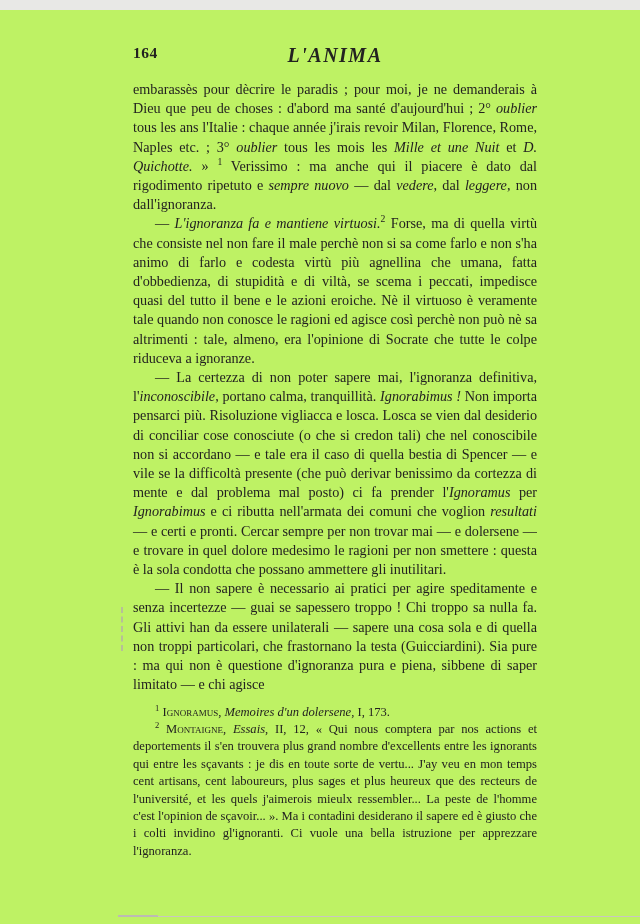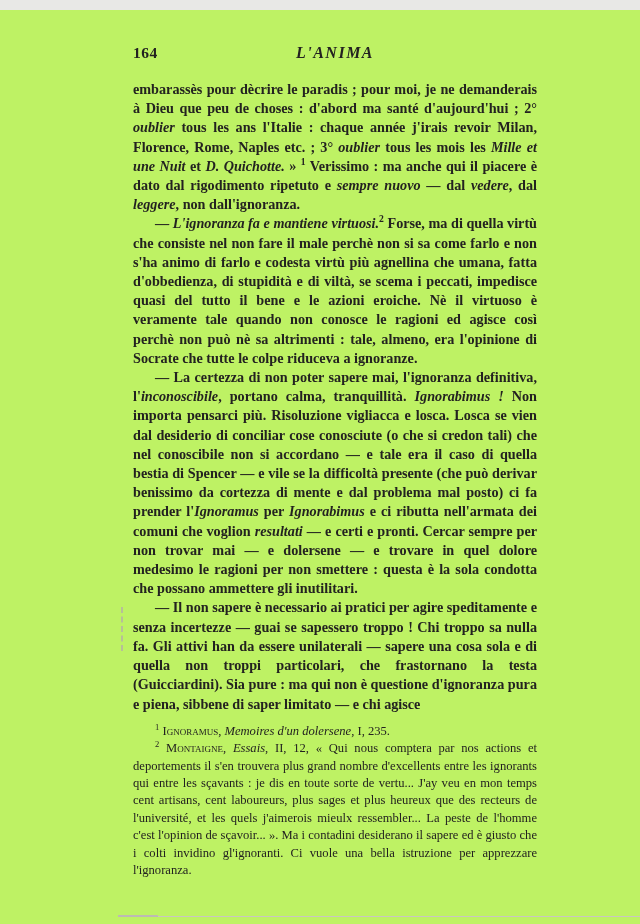--- a/index.html
+++ b/index.html
@@ -10,24 +10,24 @@
     background:#bef264;
     font-family:"Liberation Serif", serif;
     color:#232220;
     overflow:hidden;
   }
   .text-block{position:absolute;left:133px;top:34px;width:404px;}
   .header{position:relative;height:22px;margin-bottom:14px;}
   .page-number{position:absolute;left:0;top:0;font-weight:bold;font-size:15.5px;letter-spacing:.5px;}
   .running-title{
     position:absolute;left:0;right:0;top:0;text-align:center;
-    font-style:italic;font-weight:bold;font-size:16px;letter-spacing:1.5px;
+    font-style:italic;font-weight:bold;font-size:20px;letter-spacing:1.5px;
   }
   .body-text{font-size:14.2px;line-height:19.2px;text-align:justify;}
-  .body-text p{margin:0;font-weight:bold;}
+  .body-text p{margin:0;}
   .body-text p.indent{text-indent:22px;}
   .footnotes{margin-top:9px;font-size:12.6px;line-height:17.4px;text-align:justify;}
   .footnotes p{margin:0;text-indent:22px;}
   .seg-i{font-style:italic;}
   .seg-sc{font-variant:small-caps;}
   .seg-sup{font-size:0.68em;vertical-align:super;line-height:0;}
   .pencil-mark{
     position:absolute;left:121px;top:597px;height:44px;width:0;
     border-left:2px dashed #b4b0a8;opacity:.75;
   }
@@ -47,21 +47,21 @@
     </div>
 
     <div class="body-text">
       <p><span class="seg-r">embarassès pour dècrire le paradis ; pour moi, je ne demanderais à Dieu que peu de choses : d'abord ma santé d'aujourd'hui ; 2° </span><span class="seg-i">oublier</span><span class="seg-r"> tous les ans l'Italie : chaque année j'irais revoir Milan, Florence, Rome, Naples etc. ; 3° </span><span class="seg-i">oublier</span><span class="seg-r"> tous les mois les </span><span class="seg-i">Mille et une Nuit</span><span class="seg-r"> et </span><span class="seg-i">D. Quichotte.</span><span class="seg-r"> » </span><span class="seg-sup">1</span><span class="seg-r"> Verissimo : ma anche qui il piacere è dato dal rigodimento ripetuto e </span><span class="seg-i">sempre nuovo</span><span class="seg-r"> — dal </span><span class="seg-i">vedere</span><span class="seg-r">, dal </span><span class="seg-i">leggere</span><span class="seg-r">, non dall'ignoranza.</span></p>
       <p class="indent"><span class="seg-r">— </span><span class="seg-i">L'ignoranza fa e mantiene virtuosi.</span><span class="seg-sup">2</span><span class="seg-r"> Forse, ma di quella virtù che consiste nel non fare il male perchè non si sa come farlo e non s'ha animo di farlo e codesta virtù più agnellina che umana, fatta d'obbedienza, di stupidità e di viltà, se scema i peccati, impedisce quasi del tutto il bene e le azioni eroiche. Nè il virtuoso è veramente tale quando non conosce le ragioni ed agisce così perchè non può nè sa altrimenti : tale, almeno, era l'opinione di Socrate che tutte le colpe riduceva a ignoranze.</span></p>
       <p class="indent"><span class="seg-r">— La certezza di non poter sapere mai, l'ignoranza definitiva, l'</span><span class="seg-i">inconoscibile</span><span class="seg-r">, portano calma, tranquillità. </span><span class="seg-i">Ignorabimus !</span><span class="seg-r"> Non importa pensarci più. Risoluzione vigliacca e losca. Losca se vien dal desiderio di conciliar cose conosciute (o che si credon tali) che nel conoscibile non si accordano — e tale era il caso di quella bestia di Spencer — e vile se la difficoltà presente (che può derivar benissimo da cortezza di mente e dal problema mal posto) ci fa prender l'</span><span class="seg-i">Ignoramus</span><span class="seg-r"> per </span><span class="seg-i">Ignorabimus</span><span class="seg-r"> e ci ributta nell'armata dei comuni che voglion </span><span class="seg-i">resultati</span><span class="seg-r"> — e certi e pronti. Cercar sempre per non trovar mai — e dolersene — e trovare in quel dolore medesimo le ragioni per non smettere : questa è la sola condotta che possano ammettere gli inutilitari.</span></p>
       <p class="indent"><span class="seg-r">— Il non sapere è necessario ai pratici per agire speditamente e senza incertezze — guai se sapessero troppo ! Chi troppo sa nulla fa. Gli attivi han da essere unilaterali — sapere una cosa sola e di quella non troppi particolari, che frastornano la testa (Guicciardini). Sia pure : ma qui non è questione d'ignoranza pura e piena, sibbene di saper limitato — e chi agisce</span></p>
     </div>
 
     <div class="footnotes">
-      <p><span class="seg-sup">1</span><span class="seg-r"> </span><span class="seg-sc">Ignoramus</span><span class="seg-r">, </span><span class="seg-i">Memoires d'un dolersene</span><span class="seg-r">, I, 235.</span></p>
+      <p><span class="seg-sup">1</span><span class="seg-r"> </span><span class="seg-sc">Ignoramus</span><span class="seg-r">, </span><span class="seg-i">Memoires d'un dolersene</span><span class="seg-r">, I, 173.</span></p>
       <p><span class="seg-sup">2</span><span class="seg-r"> </span><span class="seg-sc">Montaigne</span><span class="seg-r">, </span><span class="seg-i">Essais</span><span class="seg-r">, II, 12, « Qui nous comptera par nos actions et deportements il s'en trouvera plus grand nombre d'excellents entre les ignorants qui entre les sçavants : je dis en toute sorte de vertu... J'ay veu en mon temps cent artisans, cent laboureurs, plus sages et plus heureux que des recteurs de l'université, et les quels j'aimerois mieulx ressembler... La peste de l'homme c'est l'opinion de sçavoir... ». Ma i contadini desiderano il sapere ed è giusto che i colti invidino gl'ignoranti. Ci vuole una bella istruzione per apprezzare l'ignoranza.</span></p>
     </div>
 
   </div>
 
   <div class="pencil-mark"></div>
   <div class="scan-line"></div>
   <div class="scan-line-stub"></div>
 
 </div>

